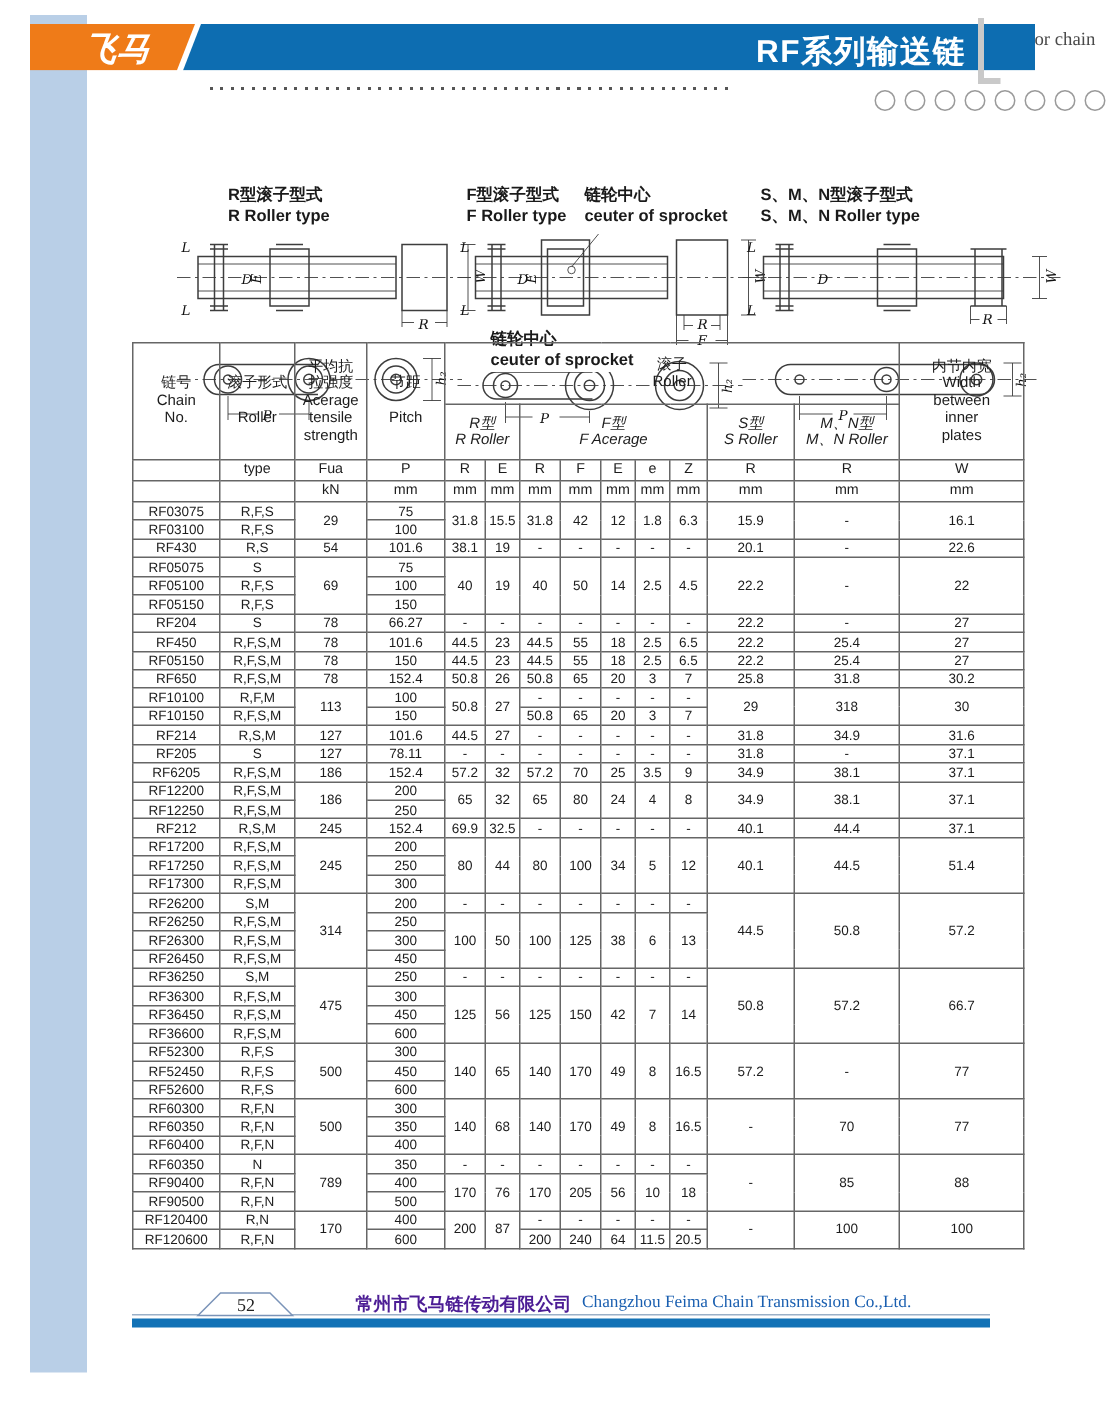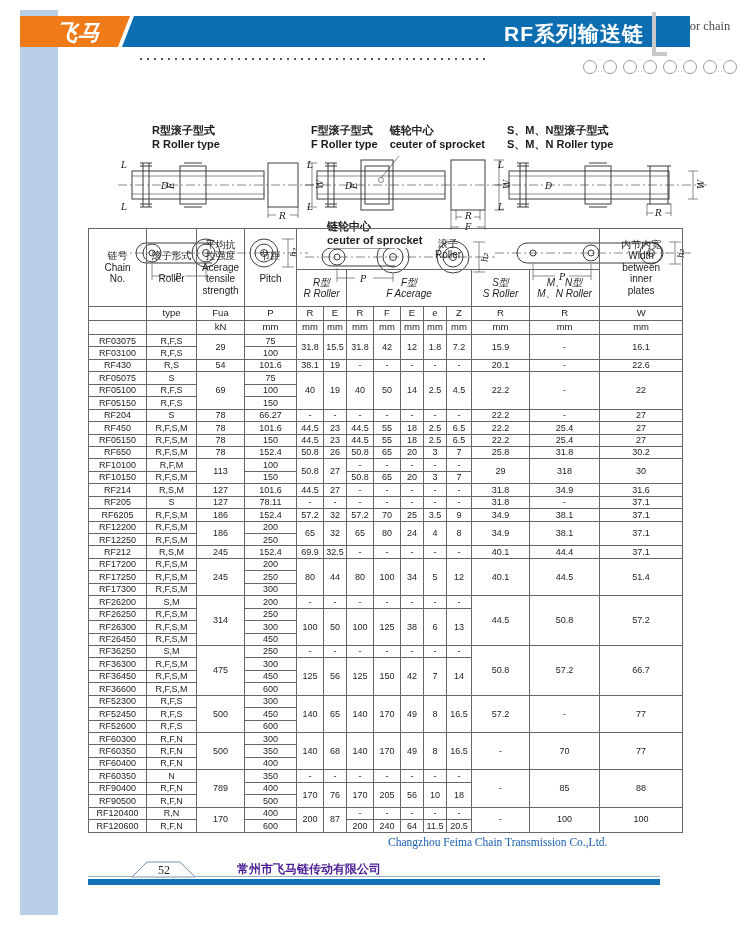--- a/index.html
+++ b/index.html
@@ -42,21 +42,21 @@
   table.spec thead tr:nth-child(2) th{height:36px;font-size:10px;font-style:italic;}
   table.spec thead tr:nth-child(3) th{height:13px;margin-left:37px;}
   table.spec thead tr:nth-child(4) th{height:13px;}
   table.spec tbody tr{height:12.45px;}
   table.spec tbody td{font-size:9px;}
   
   .f-line{position:absolute;left:88px;top:876px;width:572px;height:1px;background:#9ab0c8;}
   .f-bar{position:absolute;left:88px;top:879px;width:572px;height:6px;background:#1272b6;}
   .f-trap{position:absolute;left:130px;top:861px;}
   .f-cn{position:absolute;left:237px;top:861px;font-size:12px;font-weight:bold;color:#4c1d95;}
-  .f-en{position:absolute;left:388px;top:836px;font:11.5px "Liberation Serif",serif;color:#1a5fb0;text-align:right;}
+  .f-en{position:absolute;left:388px;top:862px;font:11.5px "Liberation Serif",serif;color:#1a5fb0;text-align:right;}
 </style>
 </head>
 <body>
 
 <div class="page">
 
   <div class="sidebar"></div>
 
   <div class="conveyor">Conveyor chain</div>
   <div class="banner-orange"></div>
@@ -285,21 +285,21 @@
           <td>RF03075</td>
           <td>R,F,S</td>
           <td rowspan="2">29</td>
           <td>75</td>
           <td rowspan="2">31.8</td>
           <td rowspan="2">15.5</td>
           <td rowspan="2">31.8</td>
           <td rowspan="2">42</td>
           <td rowspan="2">12</td>
           <td rowspan="2">1.8</td>
-          <td rowspan="2">7.2</td>
+          <td rowspan="2">6.3</td>
           <td rowspan="2">15.9</td>
           <td rowspan="2">-</td>
           <td rowspan="2">16.1</td>
         </tr>
         <tr>
           <td>RF03100</td>
           <td>R,F,S</td>
           <td>100</td>
         </tr>
         <tr>

